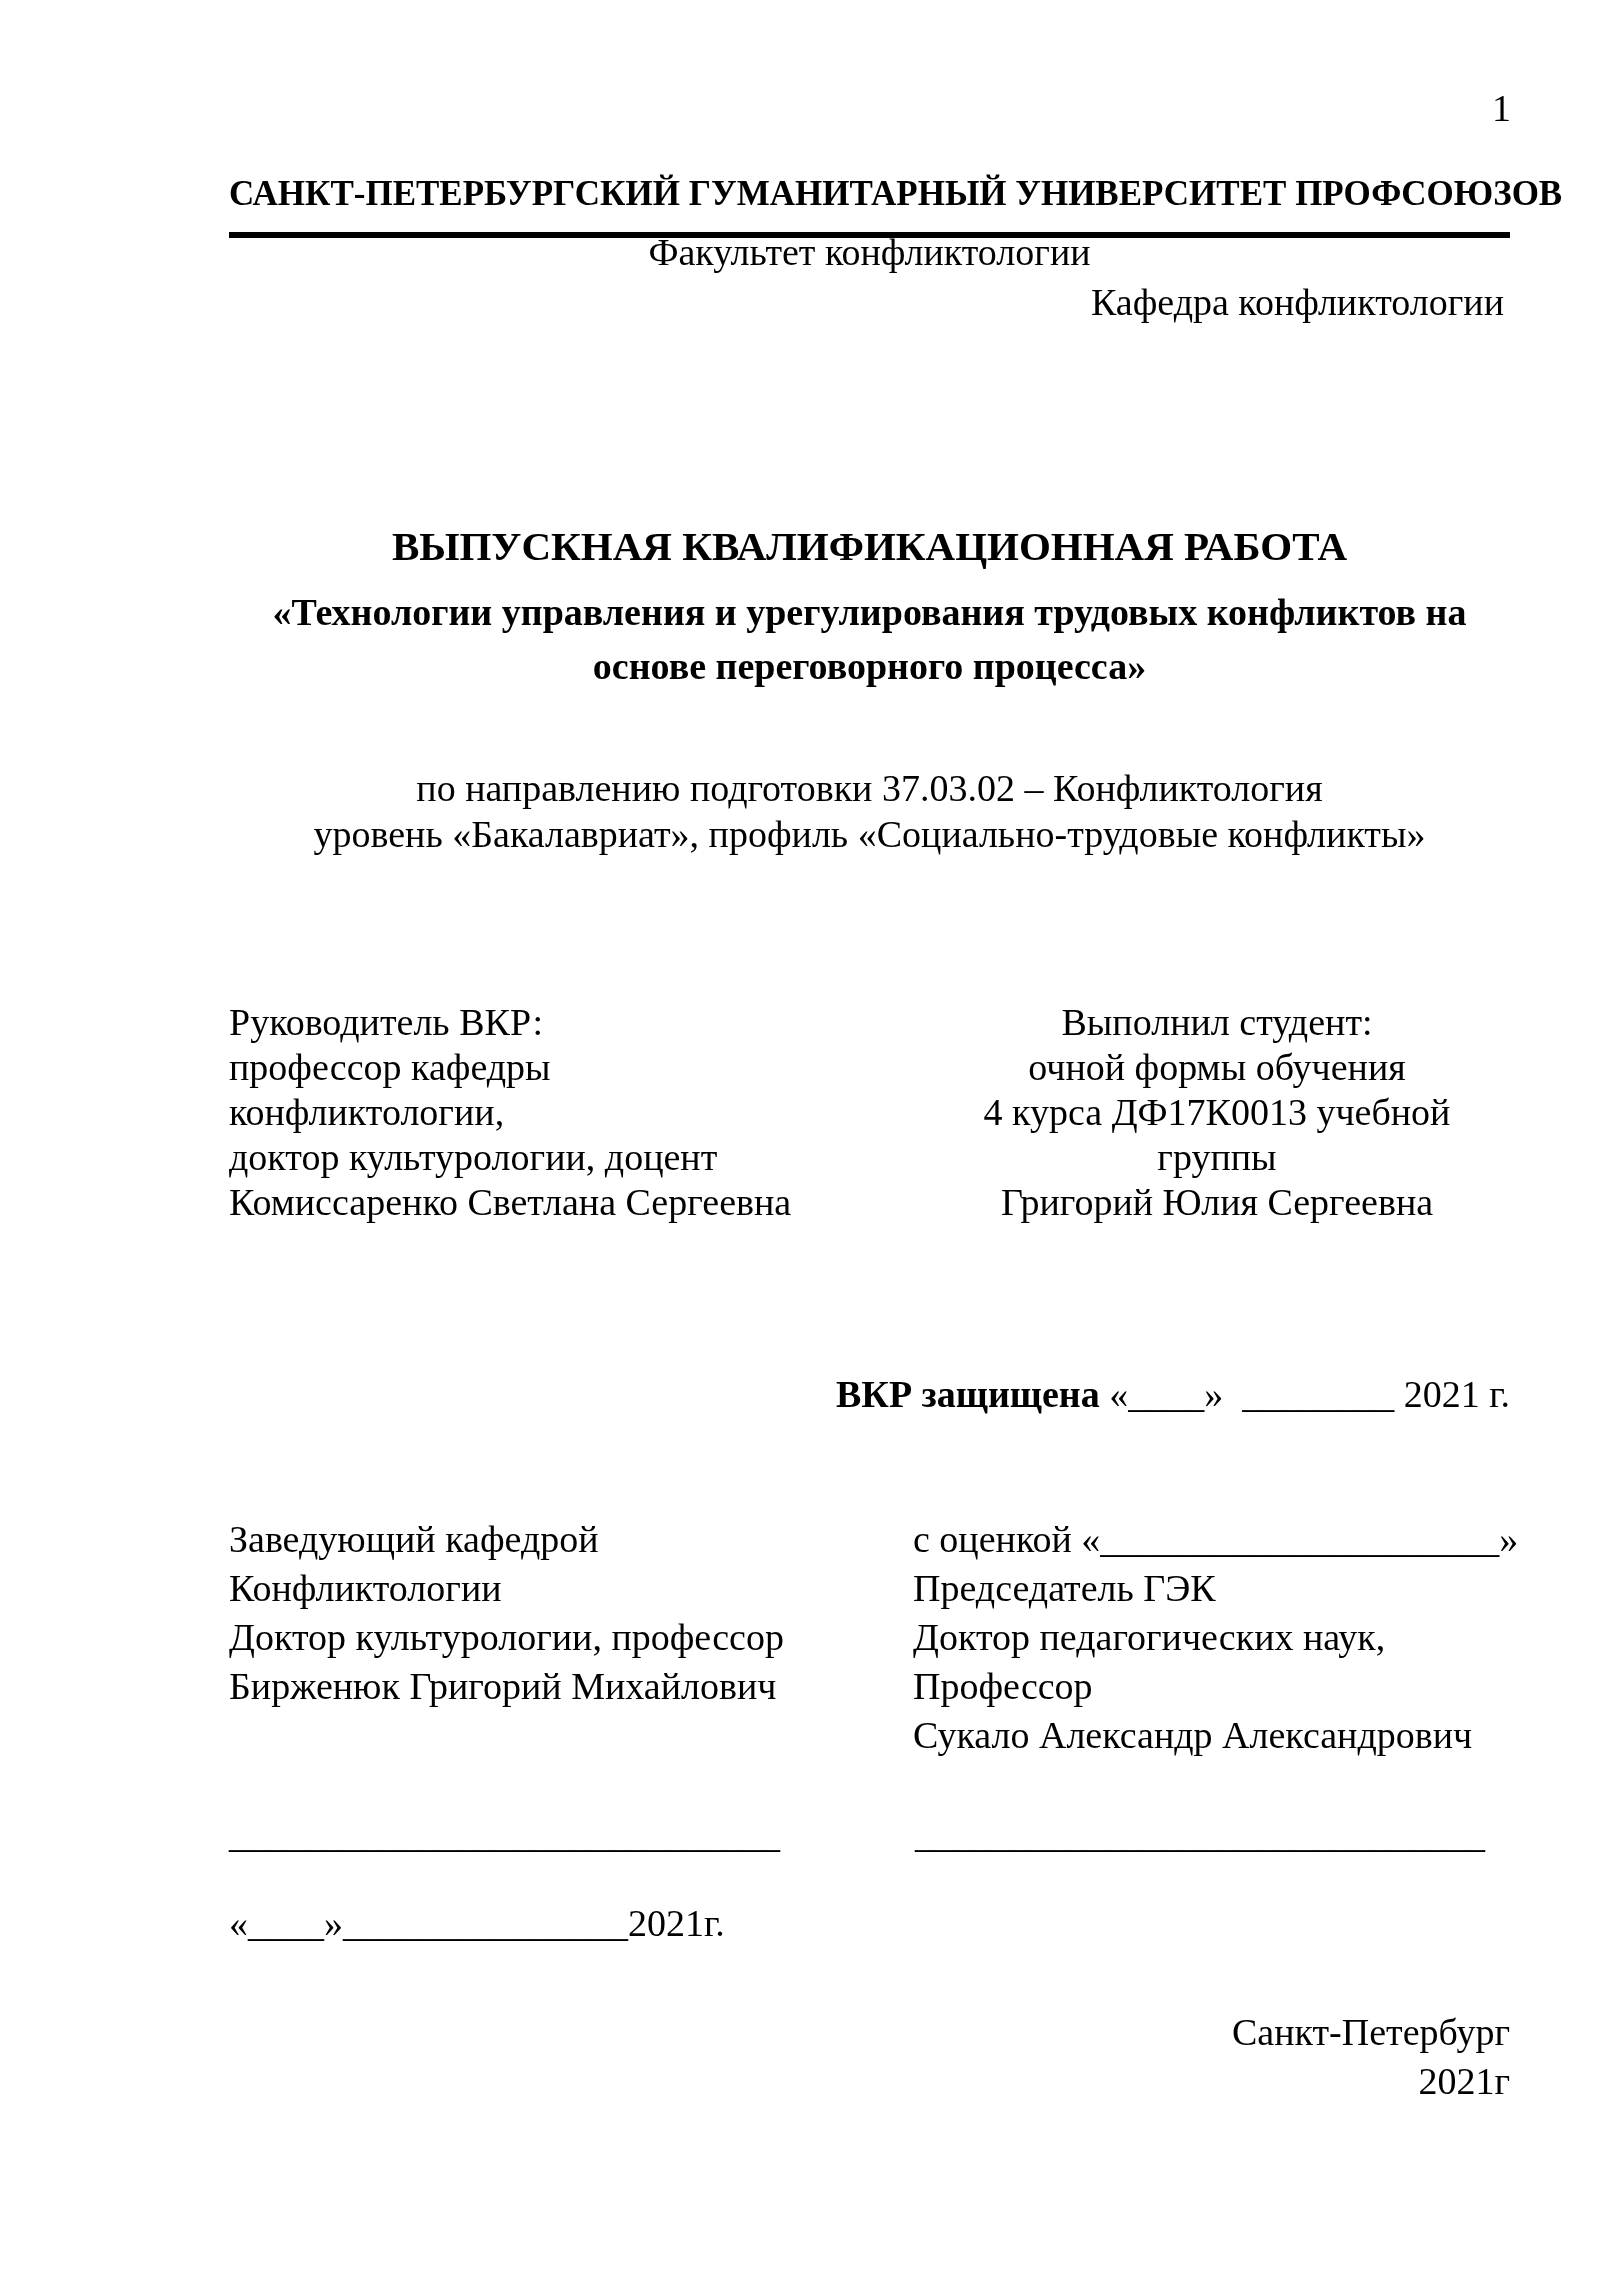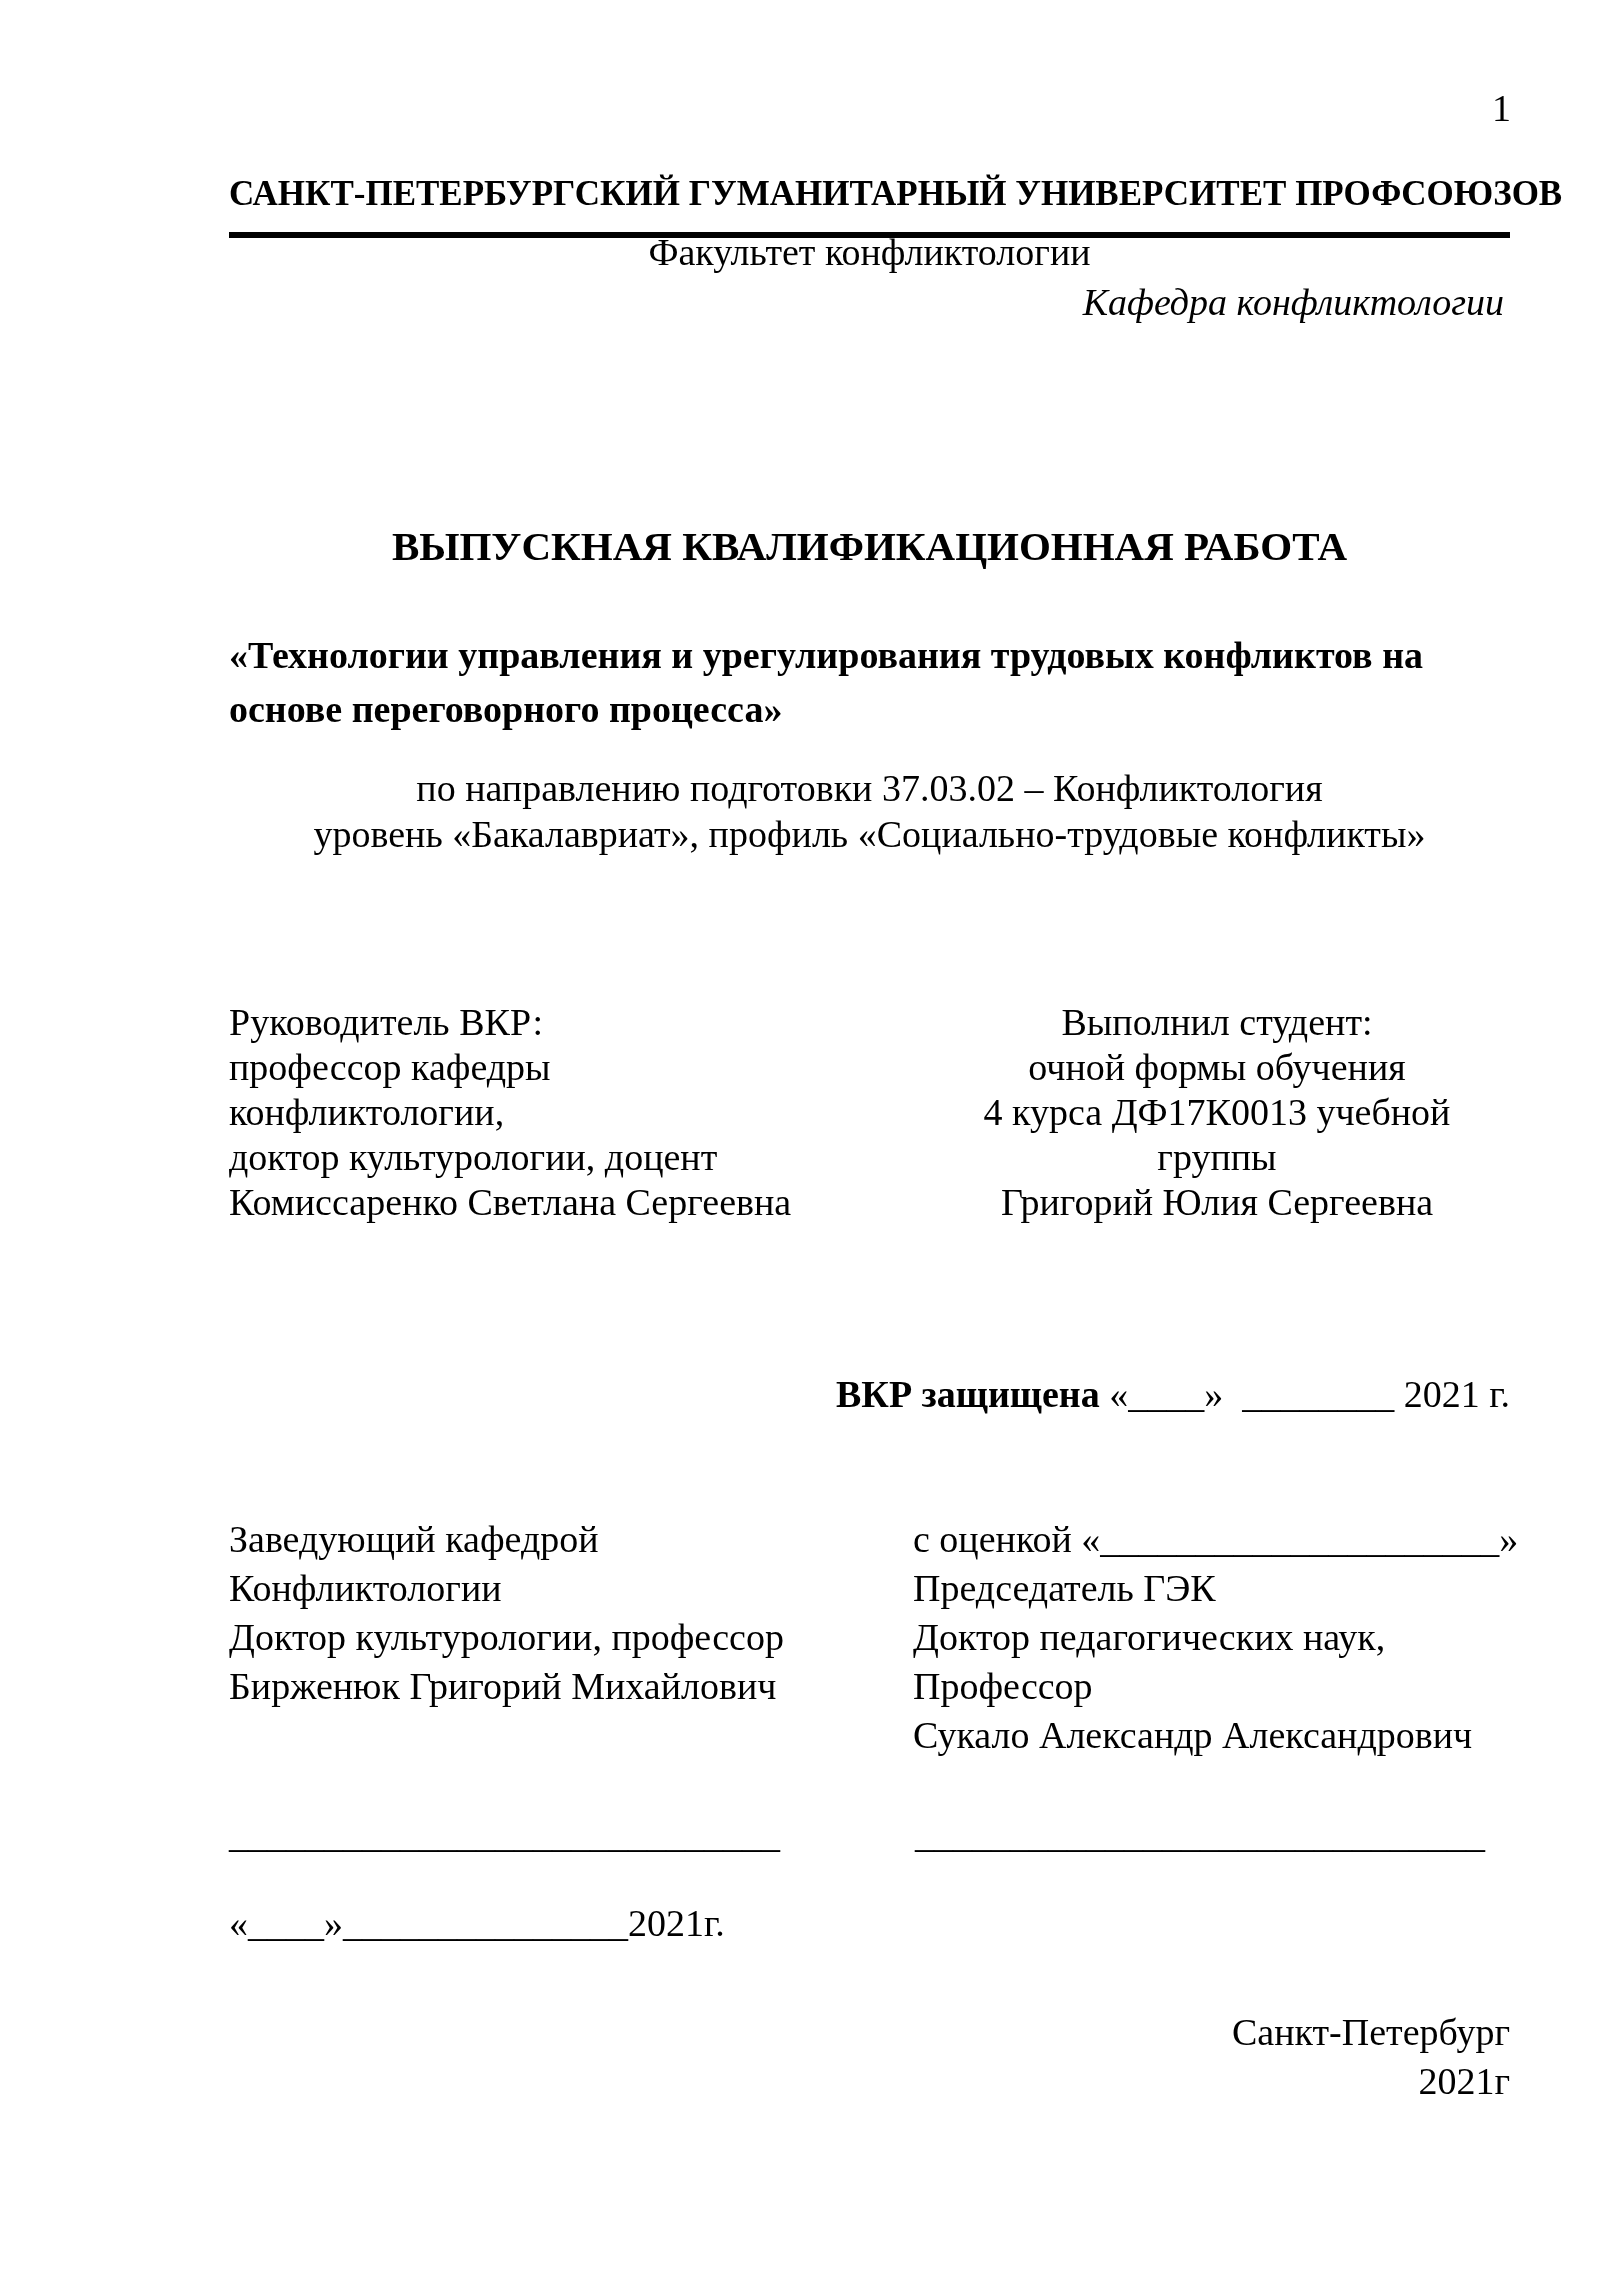--- a/index.html
+++ b/index.html
@@ -34,30 +34,30 @@
     padding-bottom: 19px;
     border-bottom: 6.3px solid #000000;
     white-space: nowrap;
   }
   .faculty-line {
     left: 229px; top: 229px; width: 1281px;
     line-height: 46px; text-align: center;
   }
   .department-line {
     left: 229px; top: 279px; width: 1275px;
-    line-height: 46px; text-align: right; font-style: italic;
+    line-height: 46px; text-align: right;
   }
   .work-type {
     left: 229px; top: 524px; width: 1281px;
     font-size: 41px; line-height: 44px;
     font-weight: bold; text-align: center; white-space: nowrap;
   }
   .thesis-title {
-    left: 229px; top: 628px; width: 1281px;
-    font-weight: bold; text-align: left;
+    left: 229px; top: 585px; width: 1281px;
+    font-weight: bold; text-align: center;
     line-height: 54px;
   }
   .program-block {
     left: 229px; top: 765px; width: 1281px;
     text-align: center; line-height: 46px;
   }
   .cols1-left  { left: 229px;  top: 1000px; width: 679px; line-height: 45px; }
   .cols1-right { left: 913px; top: 1000px; width: 608px; line-height: 45px; text-align: center; }
   .defense-line {
     left: 229px; top: 1372px; width: 1281px;

